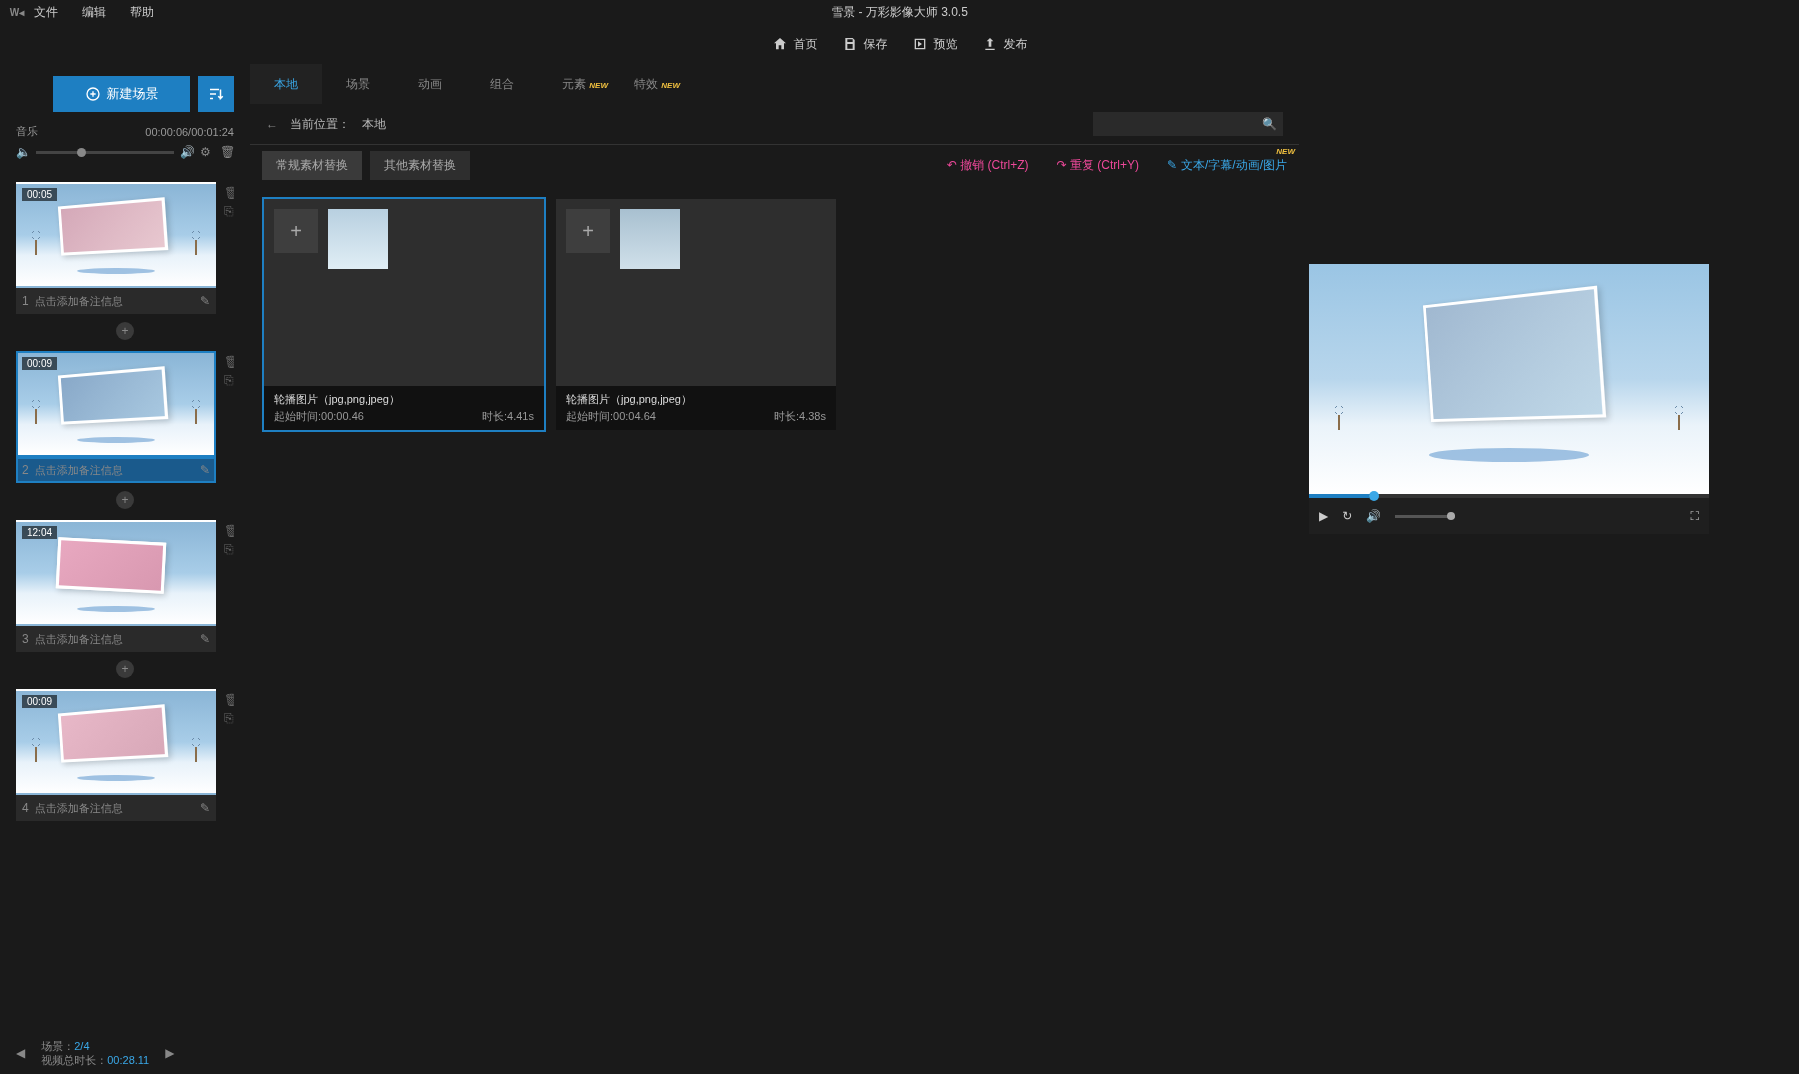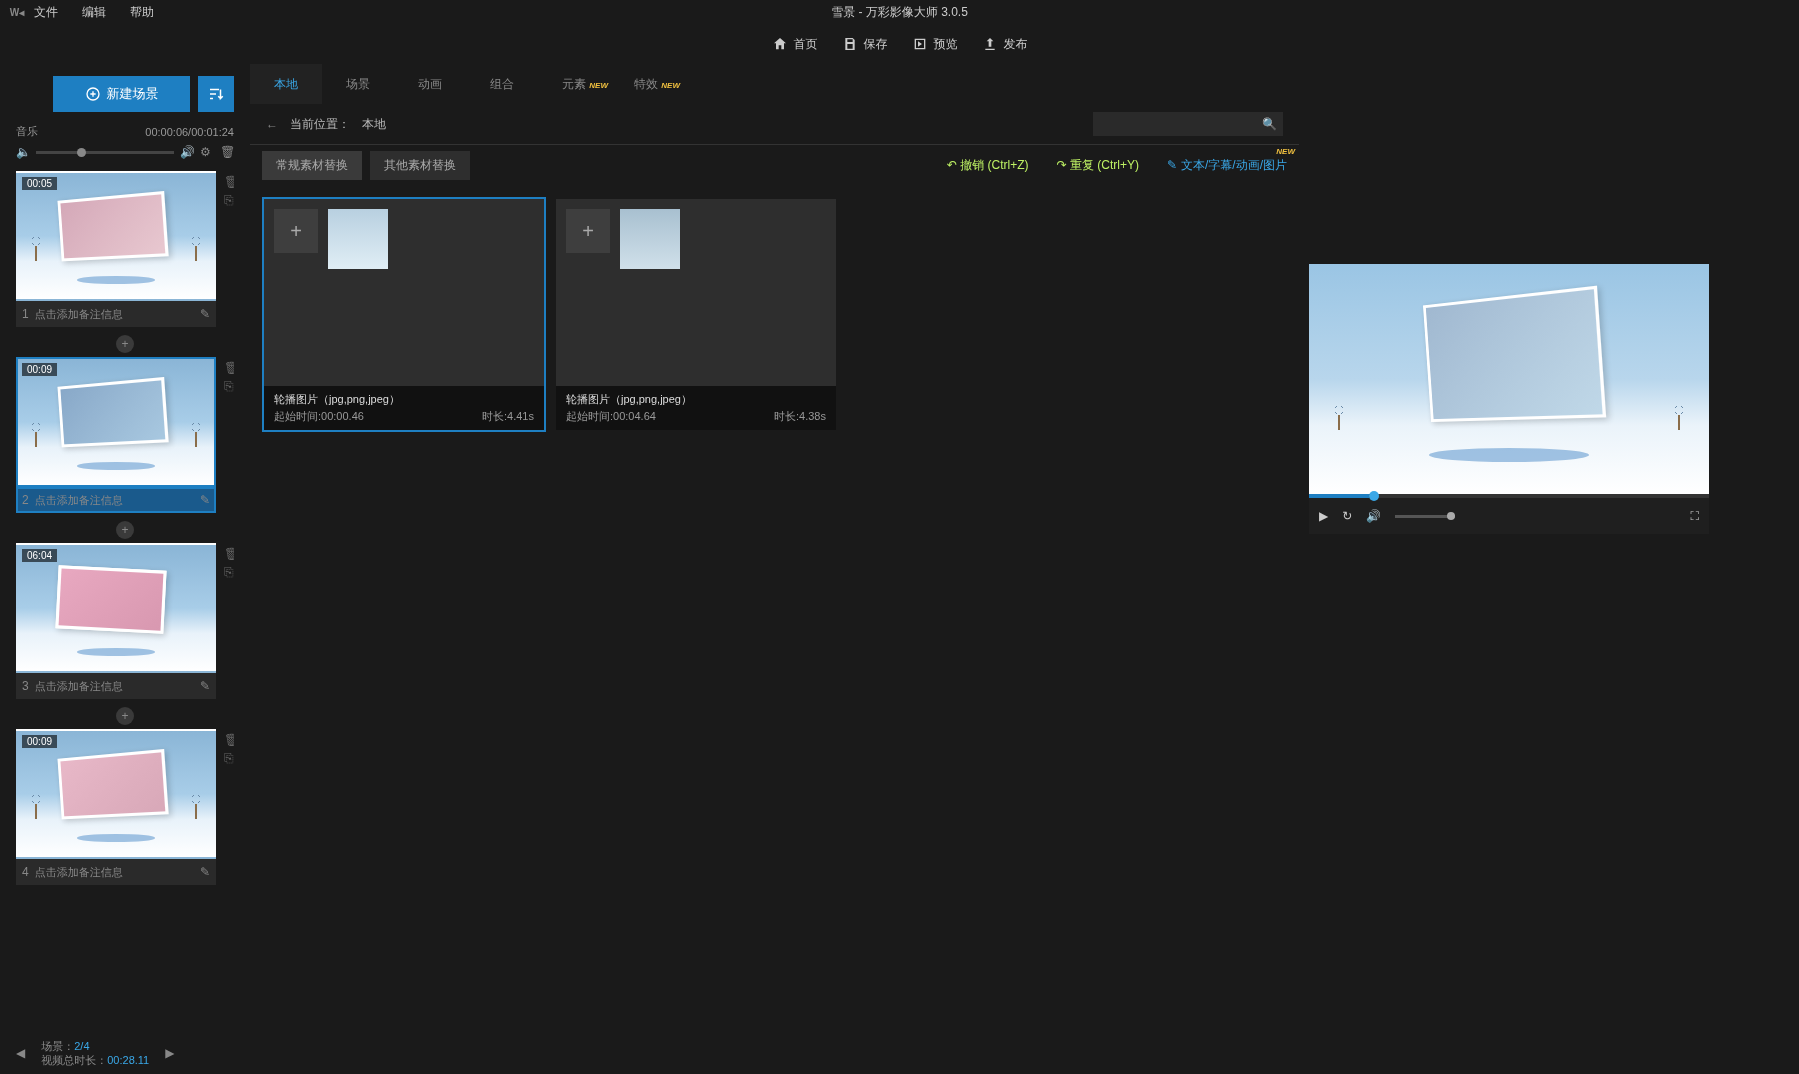--- a/index.html
+++ b/index.html
@@ -30,21 +30,21 @@
 .new-scene { flex: 1; background: #1e7fc2; color: #fff; height: 36px; display: flex; align-items: center; justify-content: center; gap: 6px; cursor: pointer; font-size: 13px; }
 .sort-btn { width: 36px; height: 36px; background: #1e7fc2; display: flex; align-items: center; justify-content: center; cursor: pointer; }
 .music-row { display: flex; align-items: center; justify-content: space-between; font-size: 11px; color: #999; margin-bottom: 6px; }
 .vol-row { display: flex; align-items: center; gap: 6px; margin-bottom: 12px; }
 .vol-row .slider { flex: 1; height: 3px; background: #444; position: relative; }
 .vol-row .slider .knob { position: absolute; left: 30%; top: -3px; width: 9px; height: 9px; background: #888; border-radius: 50%; }
 .vol-row .icon { width: 14px; height: 14px; color: #888; cursor: pointer; }
 
 .scenes { flex: 1; overflow-y: auto; }
 .scene { margin-bottom: 8px; position: relative; }
-.scene-thumb { width: 200px; height: 130px; background: linear-gradient(to bottom, #8ab5d6 0%, #a8cde8 50%, #e8f2fa 70%, #fff 100%); position: relative; border: 2px solid transparent; }
+.scene-thumb { width: 200px; height: 106px; background: linear-gradient(to bottom, #8ab5d6 0%, #a8cde8 50%, #e8f2fa 70%, #fff 100%); position: relative; border: 2px solid transparent; margin-top: 11px; }
 .scene.selected .scene-thumb { border: 2px solid #1e7fc2; }
 .scene-time { position: absolute; top: 4px; left: 4px; background: rgba(0,0,0,0.6); color: #fff; padding: 1px 5px; font-size: 10px; }
 .scene-actions { position: absolute; right: -24px; top: 2px; display: flex; flex-direction: column; gap: 4px; }
 .scene-actions span { width: 14px; height: 14px; color: #666; cursor: pointer; font-size: 12px; }
 .scene-caption { display: flex; align-items: center; height: 26px; background: #2a2a2a; padding: 0 6px; width: 200px; }
 .scene.selected .scene-caption { background: #1a5a8c; outline: 2px solid #1e7fc2; outline-offset: -2px; }
 .scene-caption .num { color: #888; margin-right: 6px; }
 .scene-caption .txt { flex: 1; color: #888; font-size: 11px; }
 .scene-caption .edit { color: #888; cursor: pointer; }
 .add-between { text-align: center; margin: 4px 0; }
@@ -80,21 +80,21 @@
 .lib-folder .imgs div { background: linear-gradient(135deg, #c8a088, #d8b8a0); }
 .lib-folder .imgs div:first-child { grid-row: span 2; background: linear-gradient(135deg, #d0a888, #c09070); }
 .lib-folder .label { margin-top: 8px; color: #aaa; font-size: 12px; }
 
 
 .bottom-panel { height: 300px; border-top: 1px solid #333; display: flex; flex-direction: column; }
 .bp-tabs { height: 40px; display: flex; align-items: center; padding: 0 12px; gap: 8px; }
 .bp-tab { padding: 6px 14px; background: #2e2e2e; cursor: pointer; color: #aaa; font-size: 12px; }
 .bp-tab.active { background: #3a3a3a; }
 .bp-actions { margin-left: auto; display: flex; gap: 28px; align-items: center; font-size: 12px; }
-.bp-actions .disabled { color: #bef264; }
+.bp-actions .disabled { color: #ec4899; }
 .bp-actions .link { color: #3aa8e8; cursor: pointer; display: flex; align-items: center; gap: 4px; position: relative; }
 .bp-actions .link .new-badge { position: absolute; top: -10px; right: -8px; font-size: 8px; color: #f0c040; font-style: italic; font-weight: bold; }
 
 .bp-items { flex: 1; padding: 14px; display: flex; gap: 12px; }
 .bp-item { width: 280px; background: #2e2e2e; display: flex; flex-direction: column; cursor: pointer; }
 .bp-item.selected { outline: 2px solid #1e7fc2; }
 .bp-item-top { flex: 1; padding: 10px; display: flex; gap: 10px; align-items: flex-start; }
 .bp-plus { width: 44px; height: 44px; background: #3e3e3e; display: flex; align-items: center; justify-content: center; color: #aaa; font-size: 20px; cursor: pointer; }
 .bp-thumb { width: 60px; height: 60px; background: linear-gradient(to bottom, #b8d0e0, #e0eef5); }
 .bp-foot { background: #111; padding: 6px 10px; display: flex; flex-direction: column; gap: 2px; font-size: 11px; }
@@ -242,21 +242,21 @@
         <div class="scene-caption">
           <span class="num">2</span>
           <span class="txt">点击添加备注信息</span>
           <span class="edit">✎</span>
         </div>
       </div>
       <div class="add-between"><span>+</span></div>
 
       <div class="scene">
         <div class="scene-thumb">
-          <div class="scene-time">06:04</div>
+          <div class="scene-time">12:04</div>
           <div class="photo-tilt" style="transform:rotate(3deg)">
               <div class="photo-inner" style="background:linear-gradient(135deg,#e8a8c0,#d898b0)"></div>
             </div>
           <div class="shadow-ellipse"></div>
           <div class="scene-actions">
             <span>🗑</span>
             <span>⎘</span>
           </div>
         </div>
         <div class="scene-caption">

